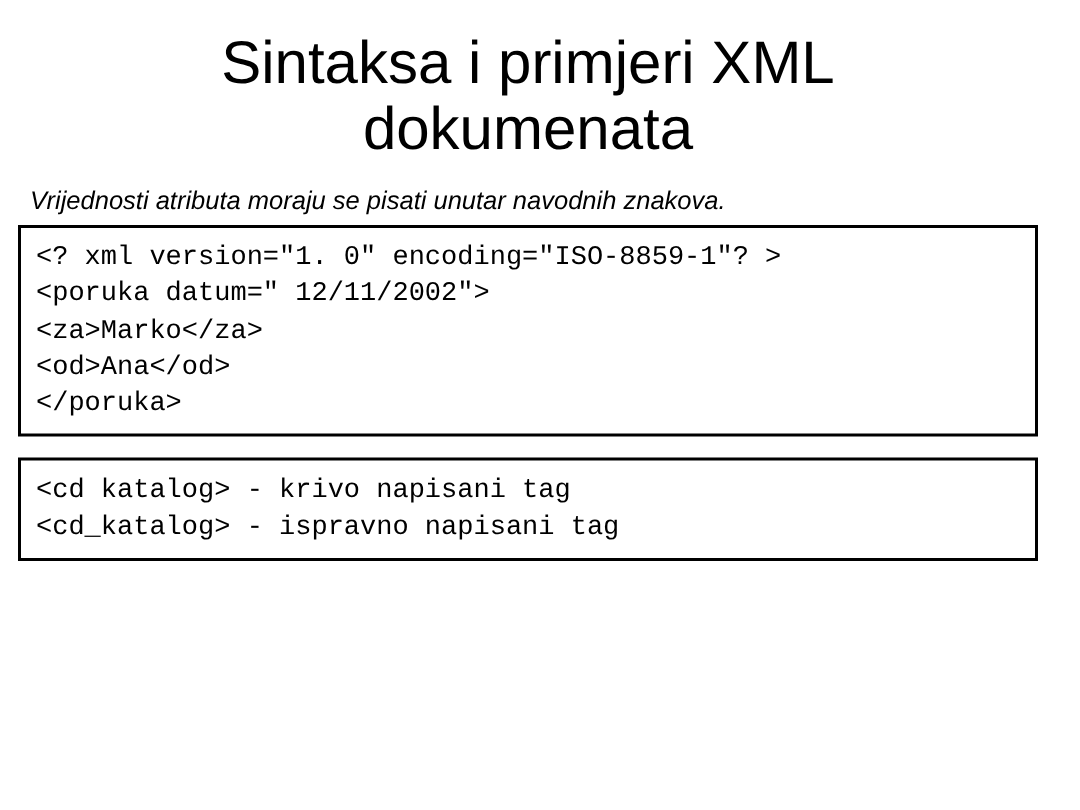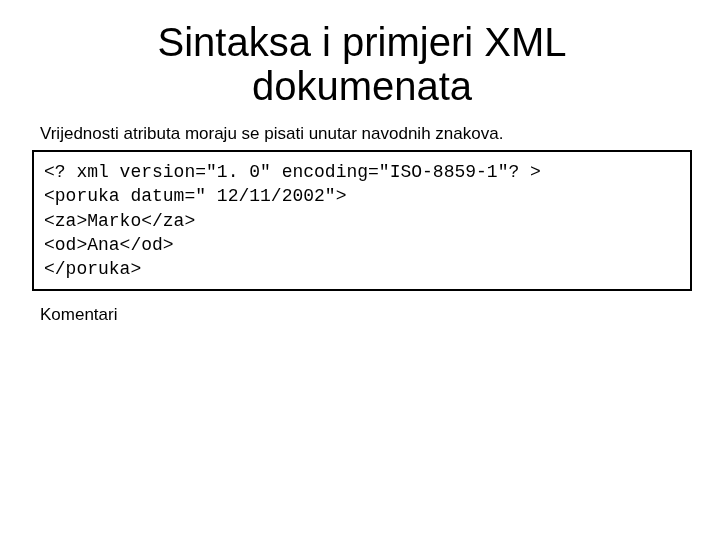--- a/index.html
+++ b/index.html
@@ -8,34 +8,35 @@
     width: 720px;
     height: 540px;
     background: #ffffff;
     font-family: Arial, Helvetica, sans-serif;
     color: #000000;
   }
   .page {
     width: 720px;
     height: 540px;
     box-sizing: border-box;
-    padding: 10px 28px 20px 32px;
+    padding: 10px 28px 20px 12px;
     position: relative;
   }
   .title {
     font-size: 40px;
     line-height: 1.1;
     text-align: center;
     margin: 10px 60px 16px 60px;
     font-weight: normal;
   }
   .caption {
     font-size: 17px;
     margin: 0 0 6px 8px;
     font-weight: normal;
+    font-style: italic;
   }
   .code-box {
     border: 2px solid #000000;
     padding: 8px 10px;
     font-family: "Courier New", Courier, monospace;
     font-size: 18px;
     line-height: 1.35;
     white-space: pre;
     margin: 0 0 14px 0;
     box-sizing: border-box;
@@ -57,16 +58,17 @@
 
   <h1 class="title">Sintaksa i primjeri XML dokumenata</h1>
 
   <div class="caption">Vrijednosti atributa moraju se pisati unutar navodnih znakova.</div>
   <div class="code-box">&lt;? xml version="1. 0" encoding="ISO-8859-1"? &gt;
 &lt;poruka datum=" 12/11/2002"&gt;
 &lt;za&gt;Marko&lt;/za&gt;
 &lt;od&gt;Ana&lt;/od&gt;
 &lt;/poruka&gt;</div>
 
+  <div class="code-box">&lt;cd katalog&gt; - krivo napisani tag
+&lt;cd_katalog&gt; - ispravno napisani tag</div>
 
-  <div class="caption sub2">Komentari</div>
 
 </div>
 
 </body></html>

